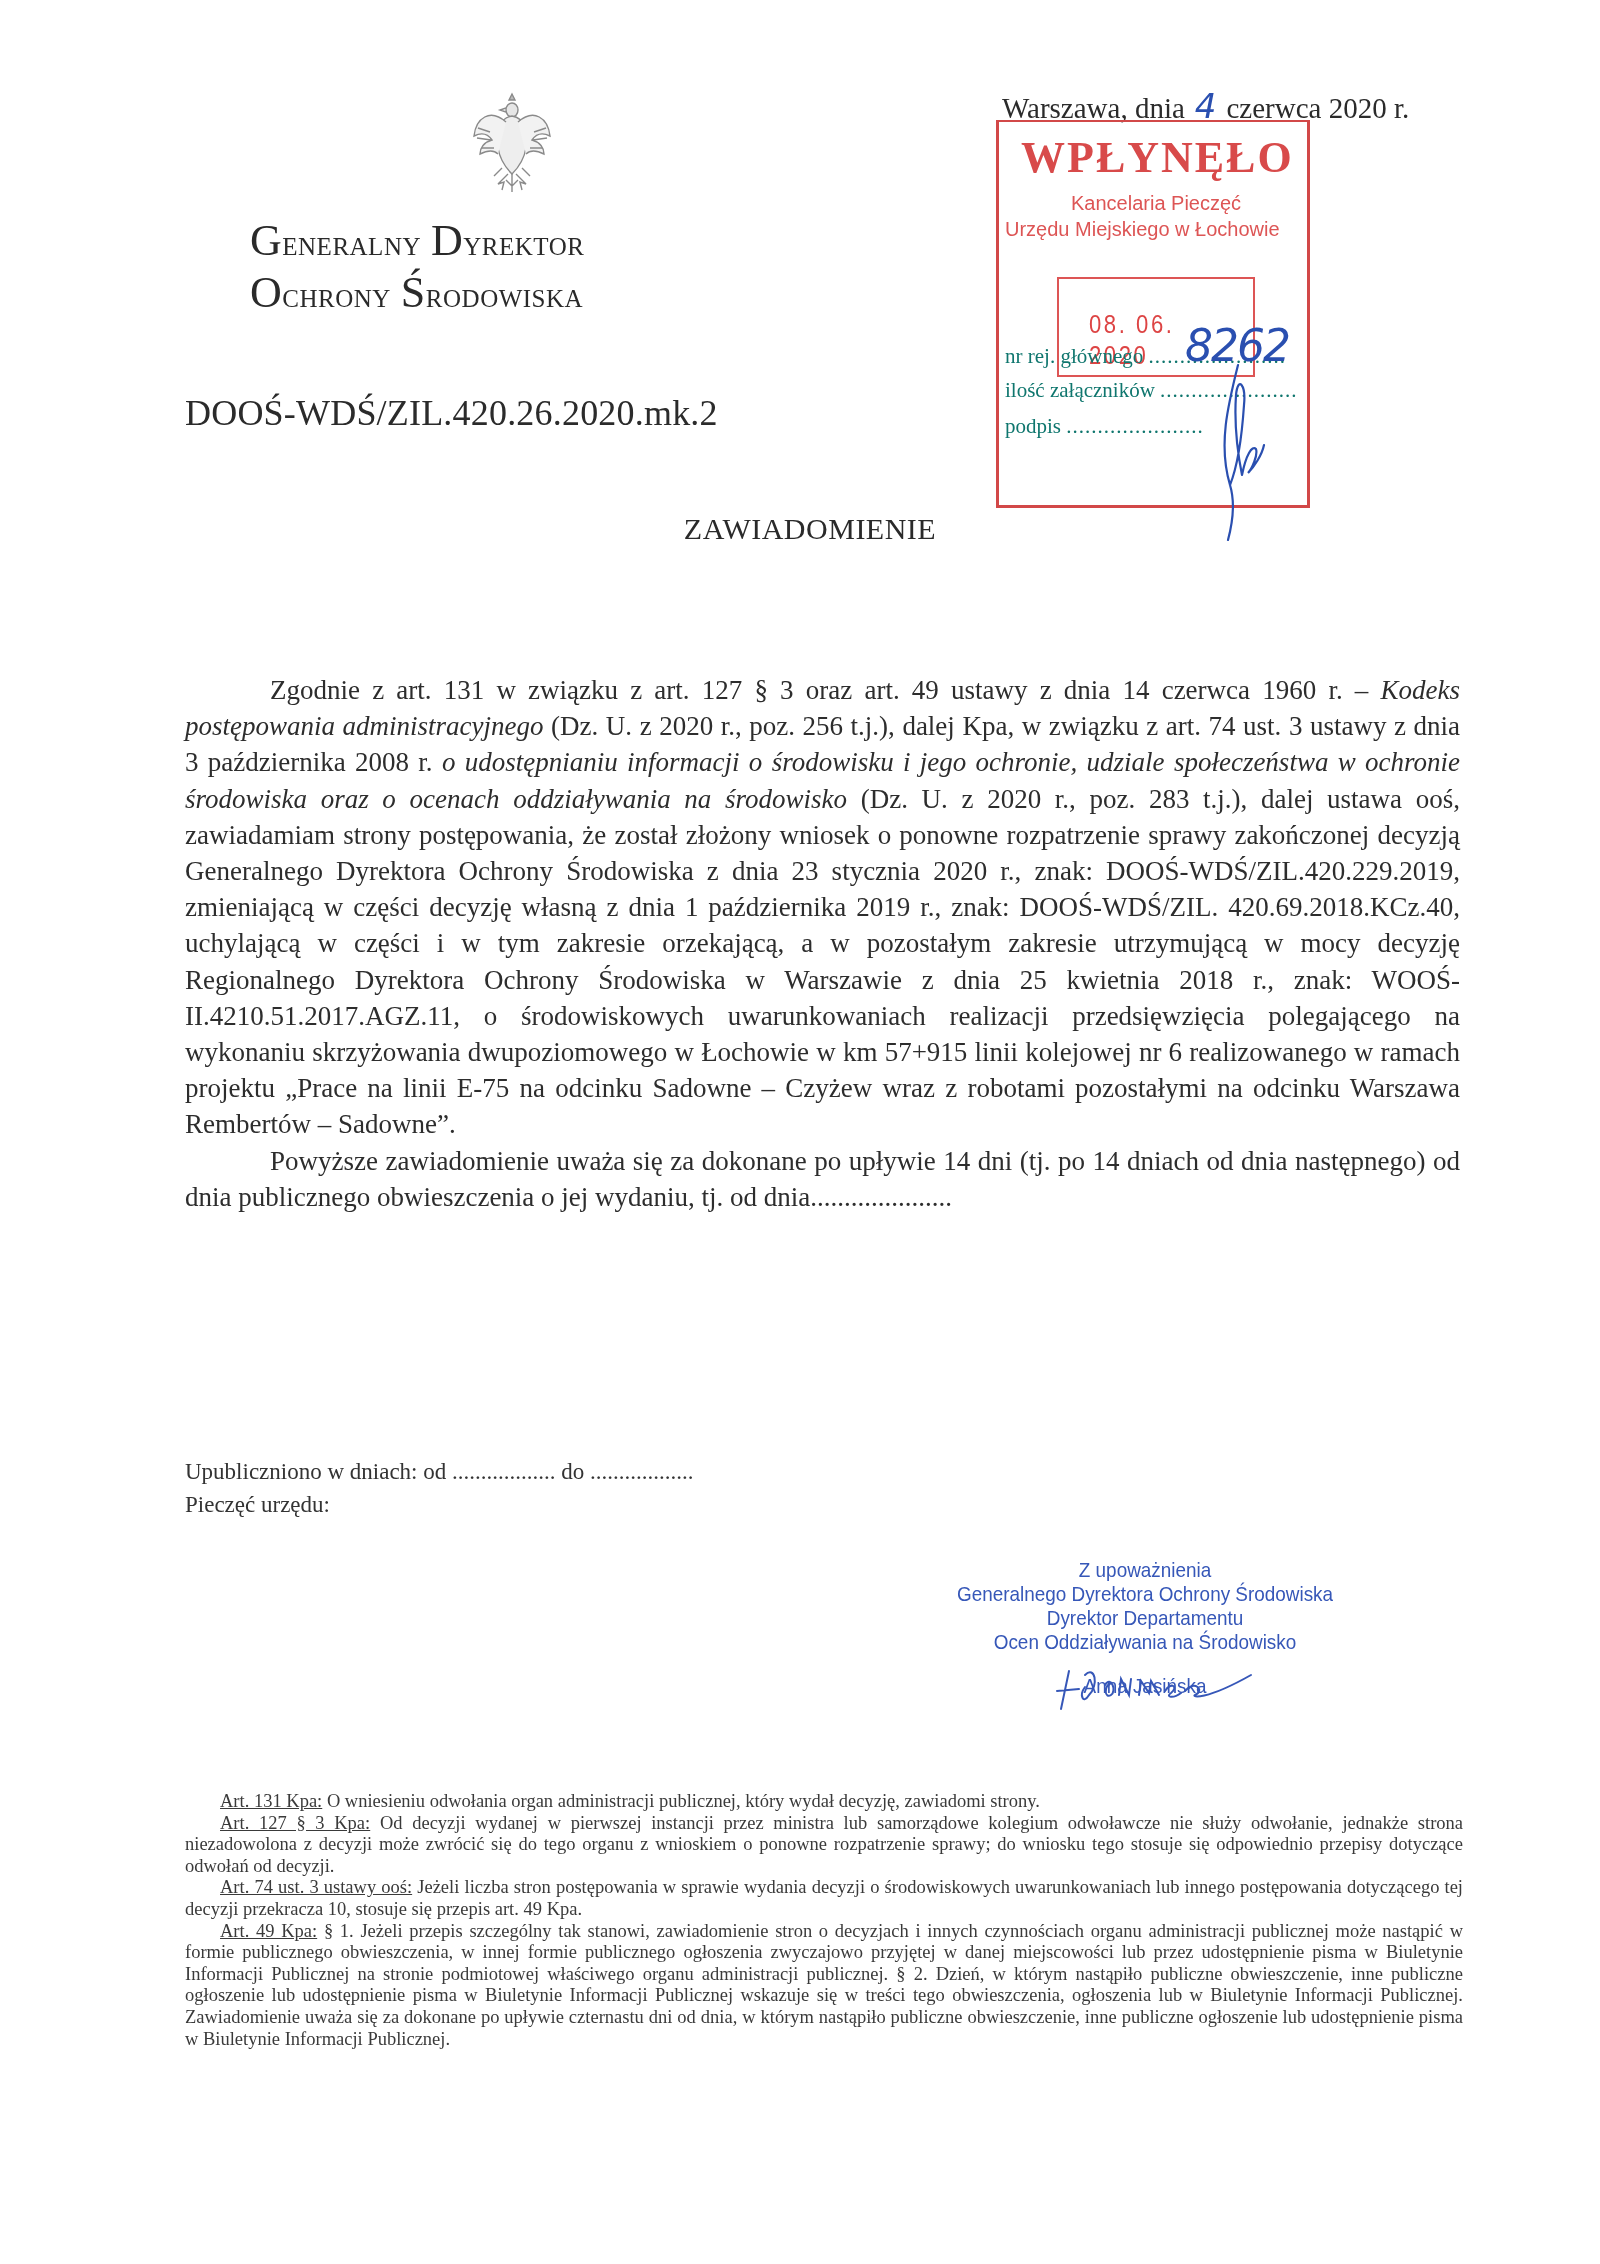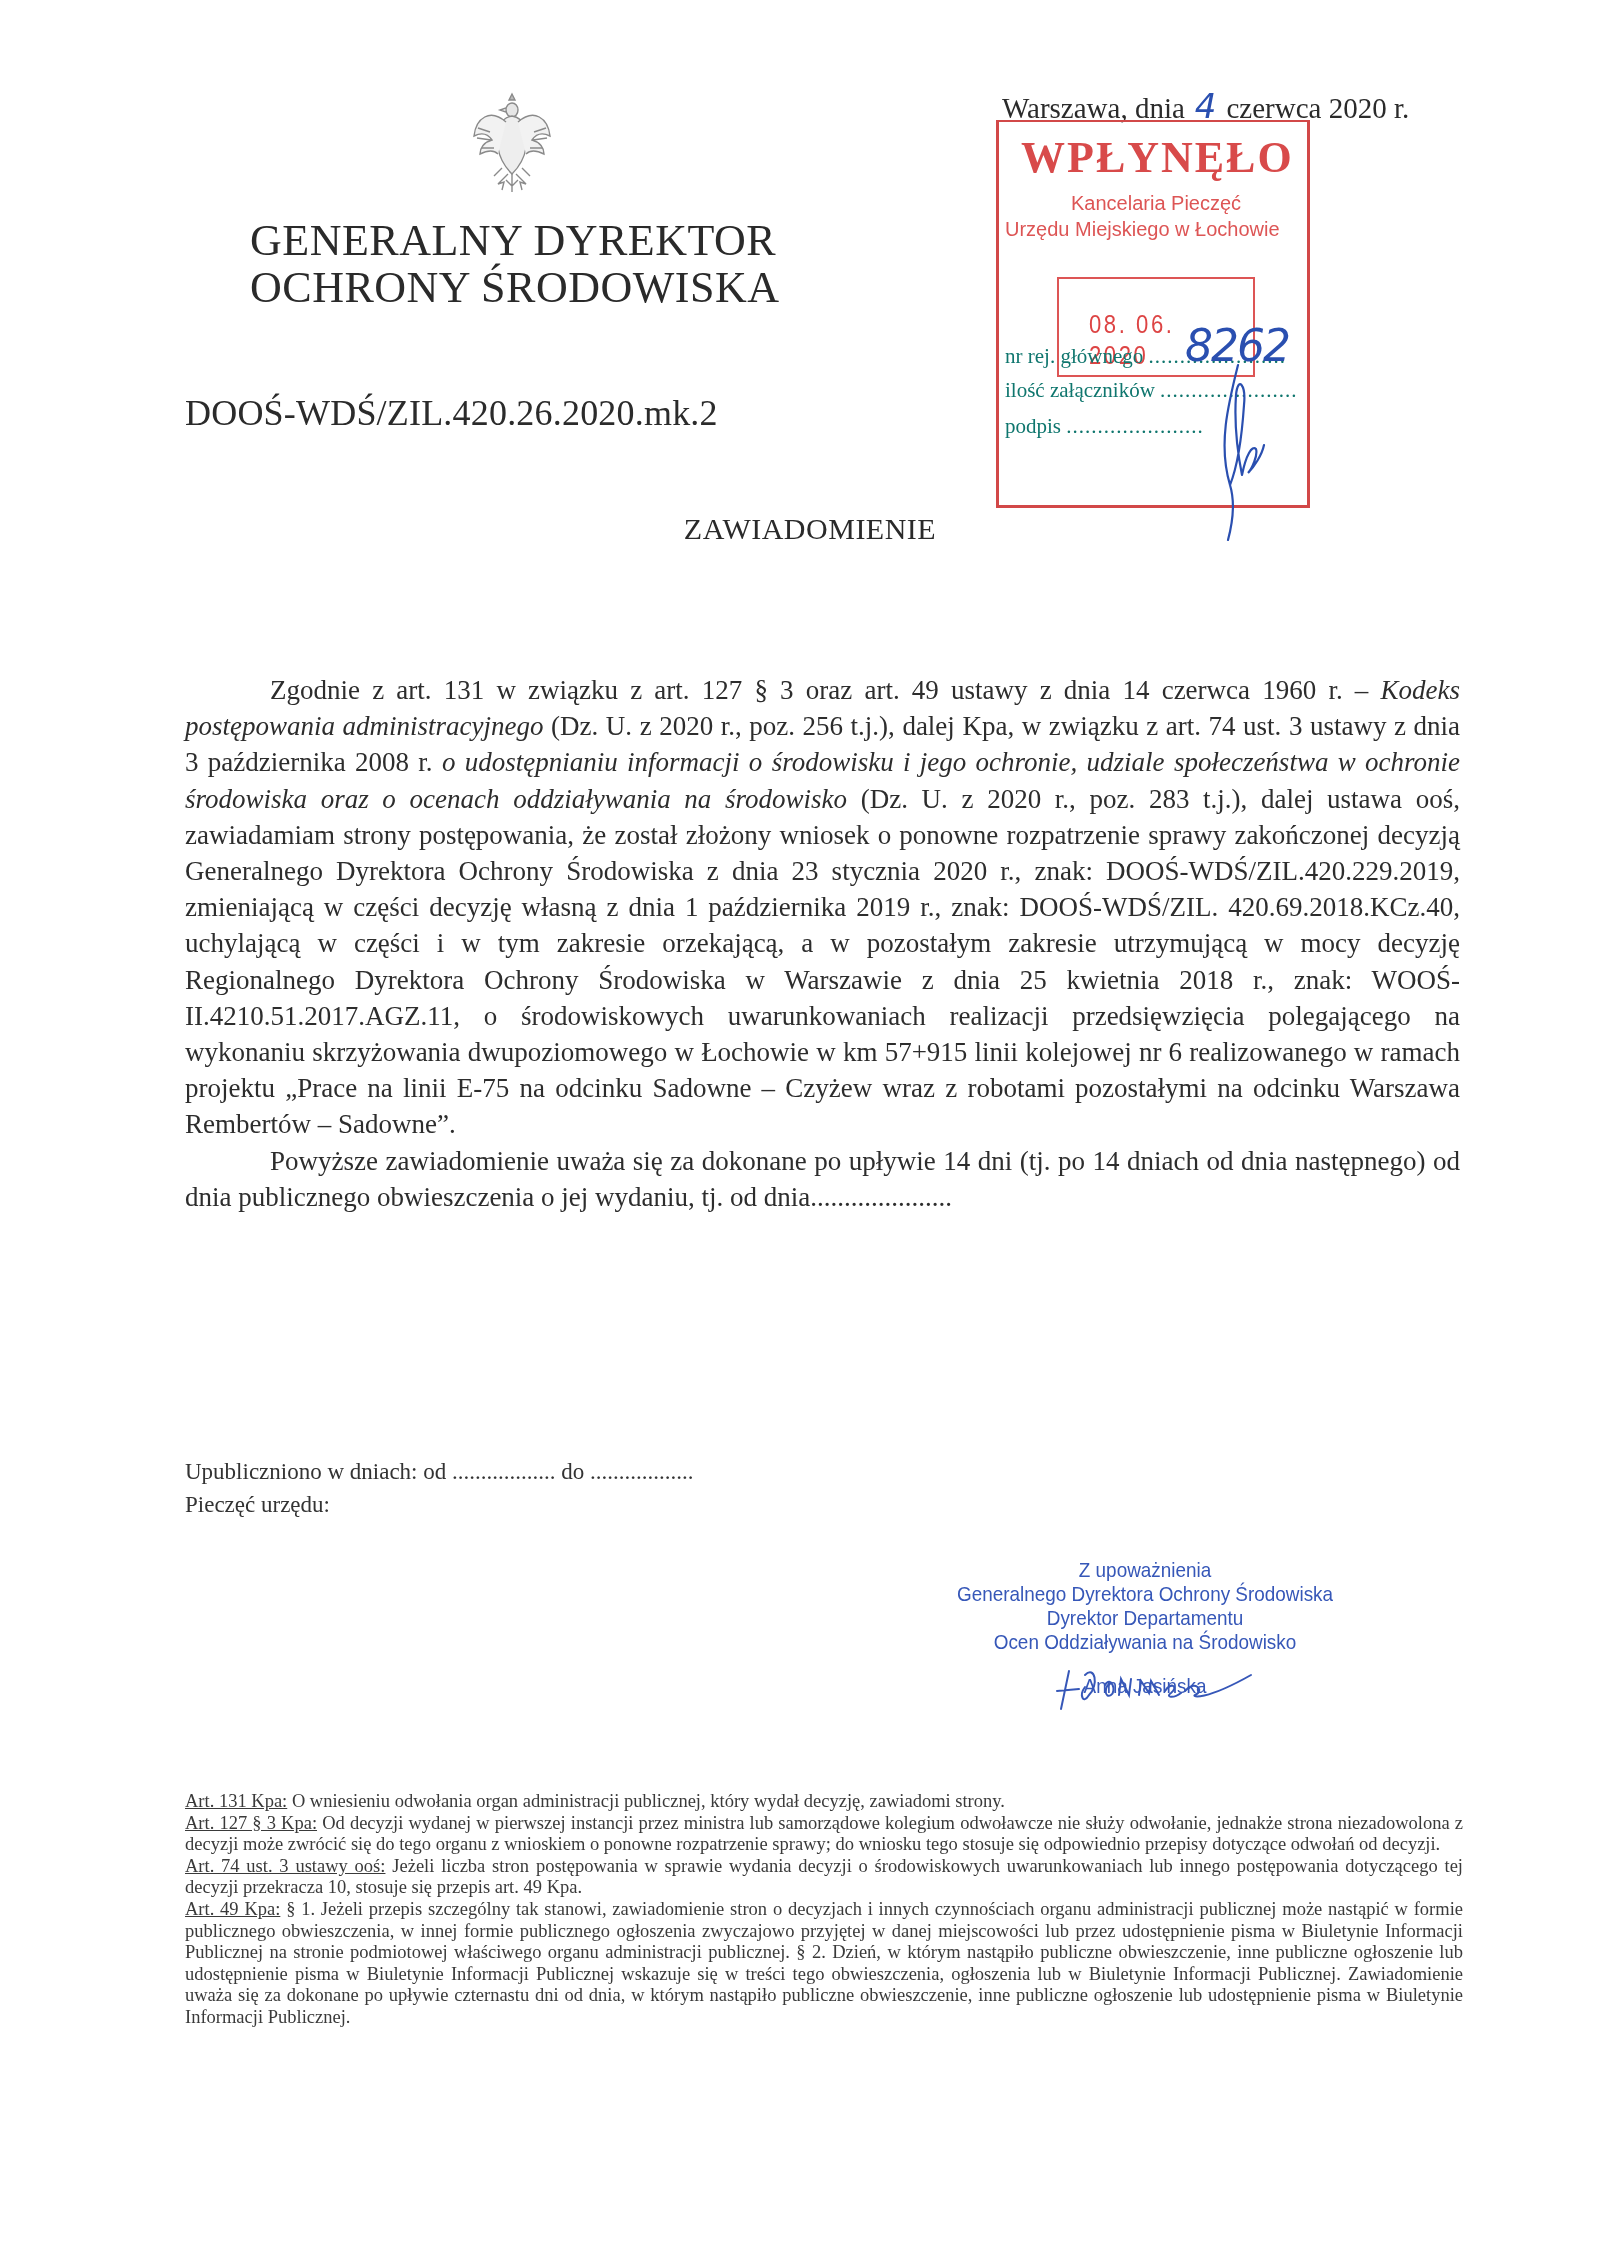--- a/index.html
+++ b/index.html
@@ -7,21 +7,21 @@
            font-family: "Liberation Serif", "DejaVu Serif", serif; color: #2b2b2b; }
     .abs { position: absolute; }
 
     
     .emblem { left: 468px; top: 88px; width: 88px; height: 108px; }
 
     
     .org-title { left: 250px; top: 218px; width: 600px; font-size: 38px; line-height: 46px;
                  letter-spacing: 0.5px; color: #2a2a2a; }
     .org-title .big { font-size: 44px; }
-    .org-title .sm { font-size: 44px; text-align: center; }
+    .org-title .sm { font-size: 25px; text-align: center; }
 
     .case-ref { left: 185px; top: 392px; font-size: 36px; color: #2b2b2b; letter-spacing: 0.2px; }
 
     .place-date { left: 1002px; top: 86px; font-size: 29px; color: #2b2b2b; white-space: nowrap; }
     .place-date .hand { color: #2a4fb0; font-family: "DejaVu Sans", sans-serif; font-size: 34px;
                         font-style: italic; padding: 0 10px; }
 
     
     .stamp { left: 996px; top: 120px; width: 314px; height: 388px; border: 3px solid #d24848;
              border-top-width: 2px; color: #d24848; box-sizing: border-box; }
@@ -59,21 +59,21 @@
     .signature { left: 910px; top: 1558px; width: 470px; text-align: center;
                  font-family: "Liberation Sans", "DejaVu Sans", sans-serif; color: #3657b8;
                  font-size: 21px; line-height: 24px; transform: scaleX(0.9); transform-origin: center; }
     .signature .name { margin-top: 20px; }
     .sig-scribble { left: 1055px; top: 1665px; width: 200px; height: 48px; }
 
     
     .footnotes { left: 185px; top: 1791px; width: 1278px; font-size: 18.5px; line-height: 21.6px;
                  text-align: justify; color: #3a3a3a; }
     .footnotes p { margin: 0; }
-    .footnotes .lbl { text-decoration: underline; }
+    .footnotes .lbl { text-decoration: underline; margin-left: 35px; }
   </style>
 </head>
 <body>
 
 <div class="abs emblem">
   <svg width="88" height="108" viewBox="0 0 88 108">
     <g fill="none" stroke="#8a8a8a" stroke-width="1.4">
       <path d="M44 6 l-3 6 h6 z" fill="#bbb"></path>
       <ellipse cx="44" cy="22" rx="6" ry="7" fill="#e6e6e6"></ellipse>
       <path d="M38 20 l-6 2 l6 2"></path>

